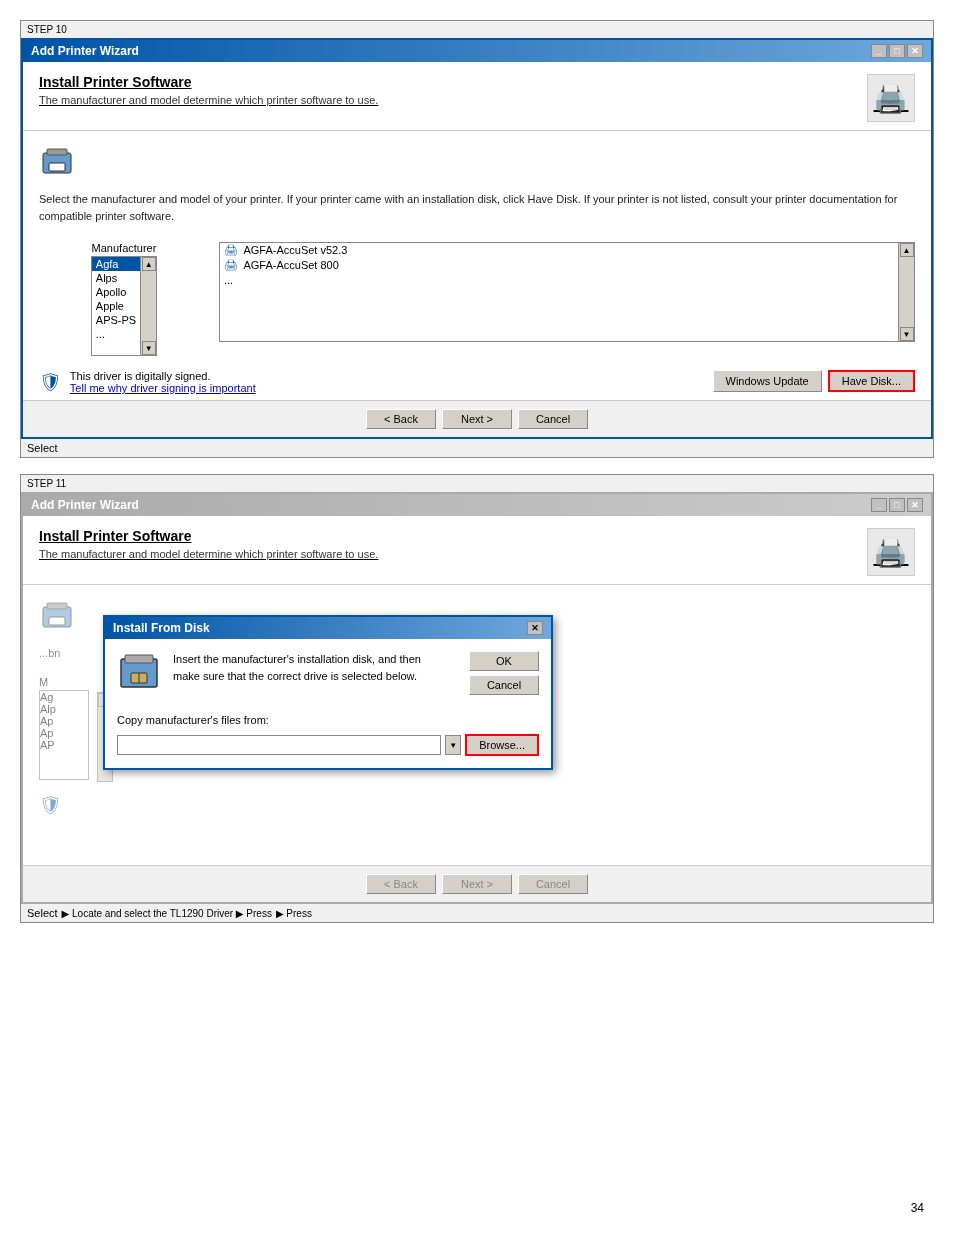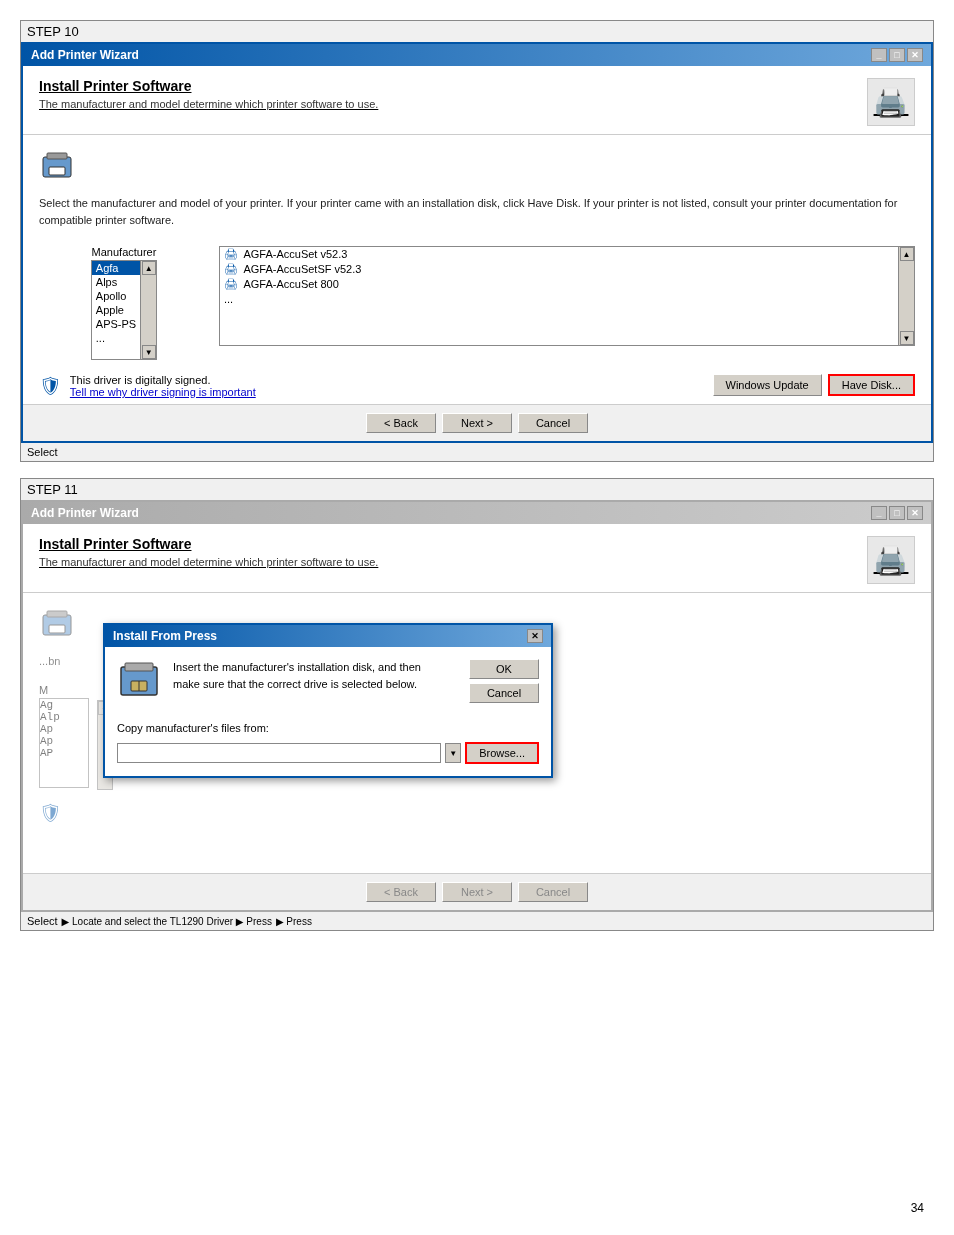--- a/index.html
+++ b/index.html
@@ -15,21 +15,21 @@
       display: flex;
       flex-direction: column;
       gap: 16px;
     }
     .step-block {
       border: 1px solid #888;
       padding: 0;
       background: #f0f0f0;
     }
     .step-label {
-      font-size: 13px;
+      font-size: 10px;
       padding: 3px 6px;
       background: #f0f0f0;
       border-bottom: none;
     }
     .wizard-window {
       border: 2px solid #0054a6;
       background: #fff;
       margin: 0;
     }
     .wizard-titlebar {
@@ -391,24 +391,20 @@
 
           <div class="list-box-container">
             <div style="display:flex;">
               <div class="list-box" style="flex:1;">
                 <div class="list-box-item">
                   <span style="color:#0054a6; margin-right:3px;">🖨</span>
                   <span>AGFA-AccuSet v52.3</span>
                 </div>
                 <div class="list-box-item">
                   <span style="color:#0054a6; margin-right:3px;">🖨</span>
-                  <span>AGFA-AccuSetSF v52.3</span>
-                </div>
-                <div class="list-box-item">
-                  <span style="color:#0054a6; margin-right:3px;">🖨</span>
                   <span>AGFA-AccuSet 800</span>
                 </div>
                 <div class="list-box-item">
                   <span>...</span>
                 </div>
               </div>
               <div class="scrollbar-v">
                 <div class="scrollbar-arrow">▲</div>
                 <div style="flex:1; background:#fff;"></div>
                 <div class="scrollbar-arrow">▼</div>
@@ -478,21 +474,21 @@
                   <rect x="8" y="4" width="20" height="6" rx="1" fill="#999" stroke="#555" stroke-width="1"></rect>
                   <rect x="10" y="18" width="16" height="8" rx="1" fill="#fff" stroke="#333" stroke-width="1"></rect>
                 </svg>
               </div>
               <p class="wizard-desc">...bn</p>
             </div>
 
             <div style="padding: 4px 16px 8px 16px; display:flex; gap:8px;">
               <div>
                 <div style="font-size:11px; margin-bottom:2px;">M</div>
-                <div style="border:1px solid #888; background:#fff; width:50px; height:90px; overflow:hidden; font-size:11px;font-family:Liberation Mono, monospace;">
+                <div style="border:1px solid #888; background:#fff; width:50px; height:90px; overflow:hidden; font-size:11px;">
                   <div>Ag</div>
                   <div>Alp</div>
                   <div>Ap</div>
                   <div>Ap</div>
                   <div>AP</div>
                 </div>
               </div>
               <div style="flex:1; display:flex; flex-direction:column; justify-content:flex-end;">
                 <div style="width:16px; background:#d4d0c8; border:1px solid #888; height:90px; margin-top:16px;">
                   <div style="width:14px; height:14px; background:#d4d0c8; border:1px solid #888; font-size:8px; text-align:center;">▲</div>
@@ -500,21 +496,21 @@
               </div>
             </div>
 
             <div style="padding: 4px 16px;">
               <span style="font-size:18px; color:#0054a6;">🛡</span>
             </div>
           </div>
 
           <div class="dialog-box">
             <div class="dialog-titlebar">
-              <span>Install From Press</span>
+              <span>Install From Disk</span>
               <div class="dialog-close-btn">✕</div>
             </div>
             <div class="dialog-body">
               <div class="dialog-content-row">
                 <div class="dialog-disk-icon">
                   <svg width="44" height="44" viewBox="0 0 44 44">
                     <rect x="4" y="8" width="36" height="28" rx="2" fill="#6699cc" stroke="#333" stroke-width="1.5"></rect>
                     <rect x="8" y="4" width="28" height="8" rx="1" fill="#aaa" stroke="#555" stroke-width="1"></rect>
                     <rect x="14" y="22" width="16" height="10" rx="1" fill="#c8b060" stroke="#333" stroke-width="1"></rect>
                     <line x1="22" y1="22" x2="22" y2="32" stroke="#333" stroke-width="1"></line>

